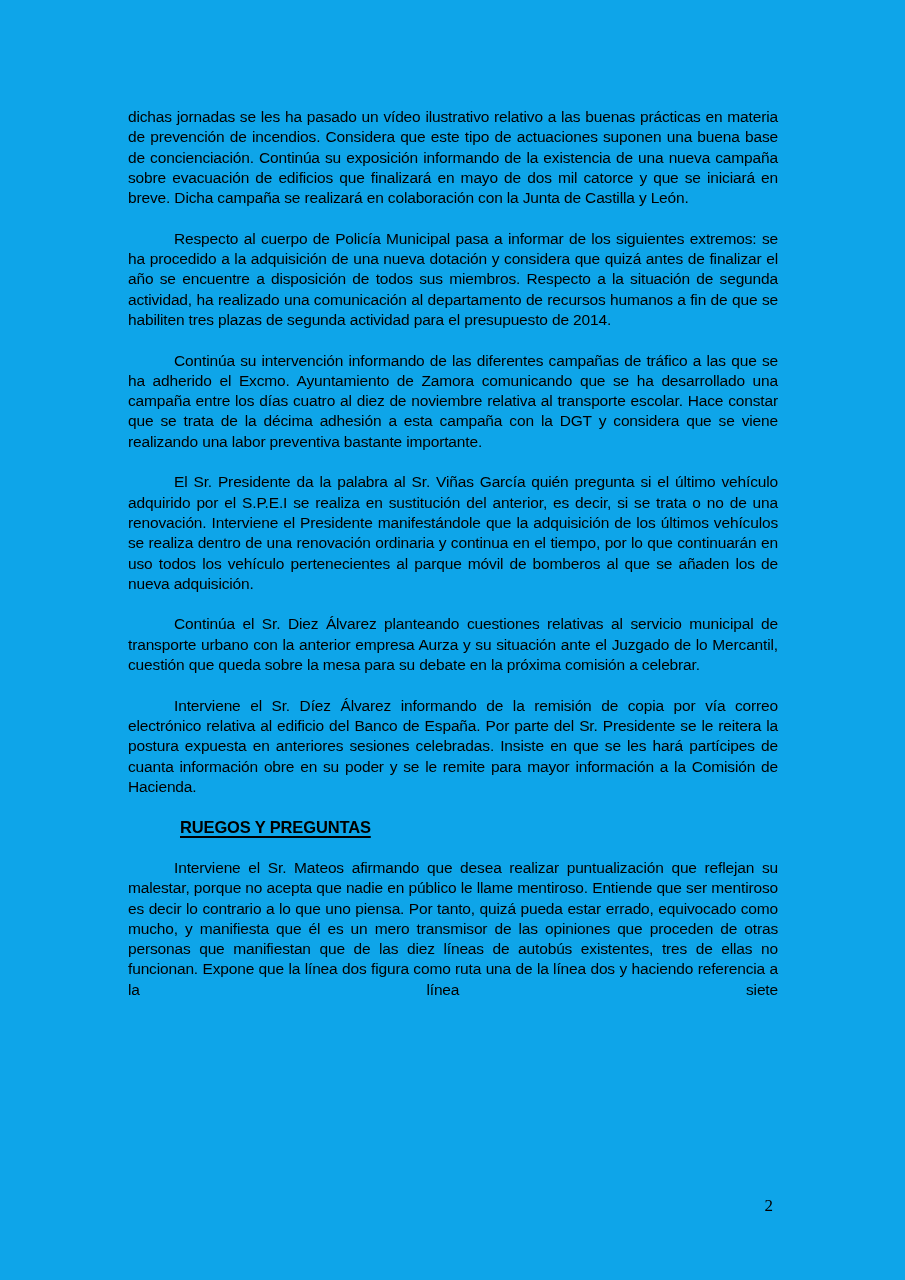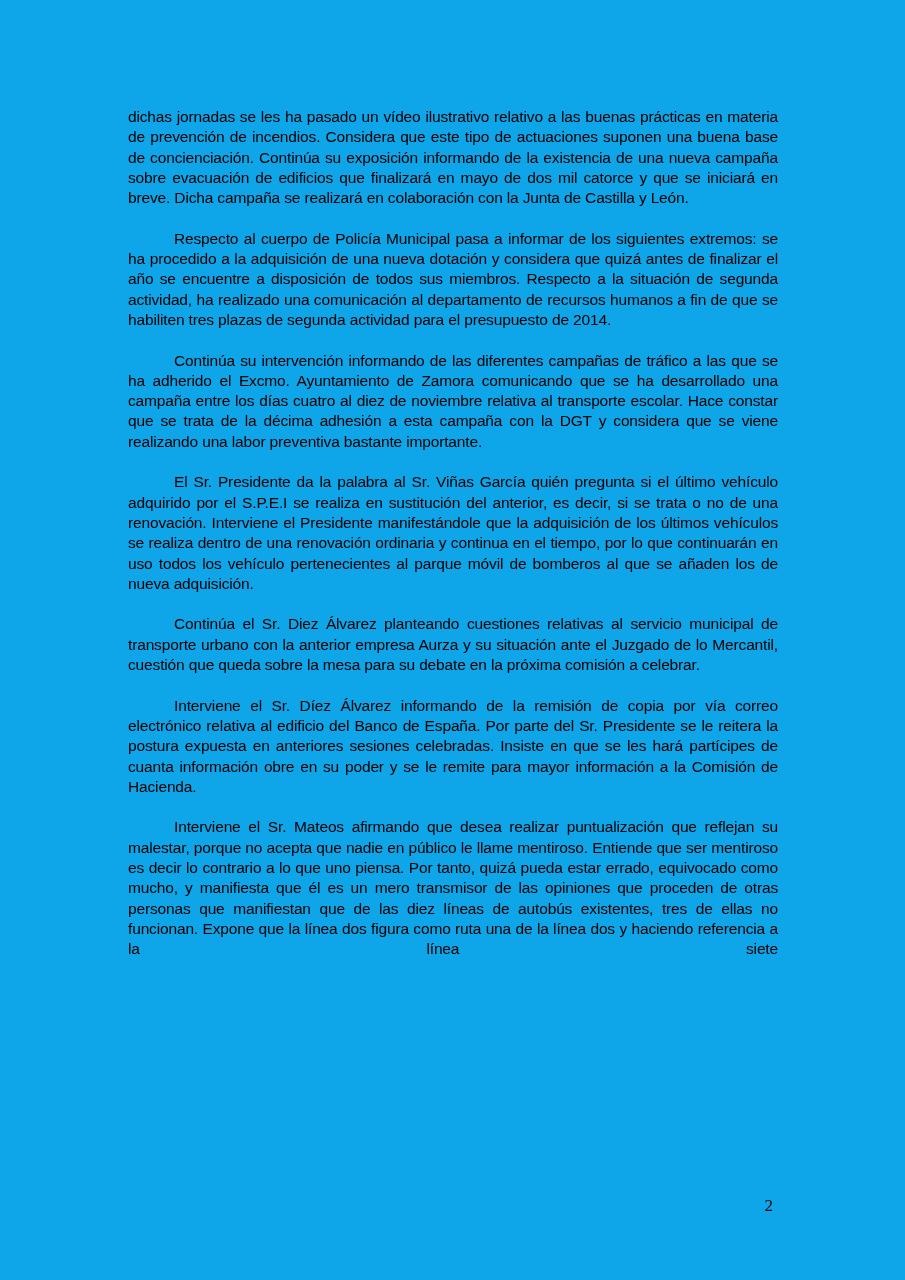--- a/index.html
+++ b/index.html
@@ -63,16 +63,17 @@
 <body>
 
 <div class="page">
   <main class="body-text">
     <p class="para no-indent">dichas jornadas se les ha pasado un vídeo ilustrativo relativo a las buenas prácticas en materia de prevención de incendios. Considera que este tipo de actuaciones suponen una buena base de concienciación. Continúa su exposición informando de la existencia de una nueva campaña sobre evacuación de edificios que finalizará en mayo de dos mil catorce y que se iniciará en breve. Dicha campaña se realizará en colaboración con la Junta de Castilla y León.</p>
     <p class="para">Respecto al cuerpo de Policía Municipal pasa a informar de los siguientes extremos: se ha procedido a la adquisición de una nueva dotación y considera que quizá antes de finalizar el año se encuentre a disposición de todos sus miembros. Respecto a la situación de segunda actividad, ha realizado una comunicación al departamento de recursos humanos a fin de que se habiliten tres plazas de segunda actividad para el presupuesto de 2014.</p>
     <p class="para">Continúa su intervención informando de las diferentes campañas de tráfico a las que se ha adherido el Excmo. Ayuntamiento de Zamora comunicando que se ha desarrollado una campaña entre los días cuatro al diez de noviembre relativa al transporte escolar. Hace constar que se trata de la décima adhesión a esta campaña con la DGT y considera que se viene realizando una labor preventiva bastante importante.</p>
     <p class="para">El Sr. Presidente da la palabra al Sr. Viñas García quién pregunta si el último vehículo adquirido por el S.P.E.I se realiza en sustitución del anterior, es decir, si se trata o no de una renovación. Interviene el Presidente manifestándole que la adquisición de los últimos vehículos se realiza dentro de una renovación ordinaria y continua en el tiempo, por lo que continuarán en uso todos los vehículo pertenecientes al parque móvil de bomberos al que se añaden los de nueva adquisición.</p>
     <p class="para">Continúa el Sr. Diez Álvarez planteando cuestiones relativas al servicio municipal de transporte urbano con la anterior empresa Aurza y su situación ante el Juzgado de lo Mercantil, cuestión que queda sobre la mesa para su debate en la próxima comisión a celebrar.</p>
     <p class="para">Interviene el Sr. Díez Álvarez informando de la remisión de copia por vía correo electrónico relativa al edificio del Banco de España. Por parte del Sr. Presidente se le reitera la postura expuesta en anteriores sesiones celebradas. Insiste en que se les hará partícipes de cuanta información obre en su poder y se le remite para mayor información a la Comisión de Hacienda.</p>
+    <h2 class="heading"><span>RUEGOS Y PREGUNTAS</span></h2>
     <p class="para continues">Interviene el Sr. Mateos afirmando que desea realizar puntualización que reflejan su malestar, porque no acepta que nadie en público le llame mentiroso. Entiende que ser mentiroso es decir lo contrario a lo que uno piensa. Por tanto, quizá pueda estar errado, equivocado como mucho, y manifiesta que él es un mero transmisor de las opiniones que proceden de otras personas que manifiestan que de las diez líneas de autobús existentes, tres de ellas no funcionan. Expone que la línea dos figura como ruta una de la línea dos y haciendo referencia a la línea siete</p>
   </main>
   <div class="page-number">2</div>
 </div>
 
 </body></html>

